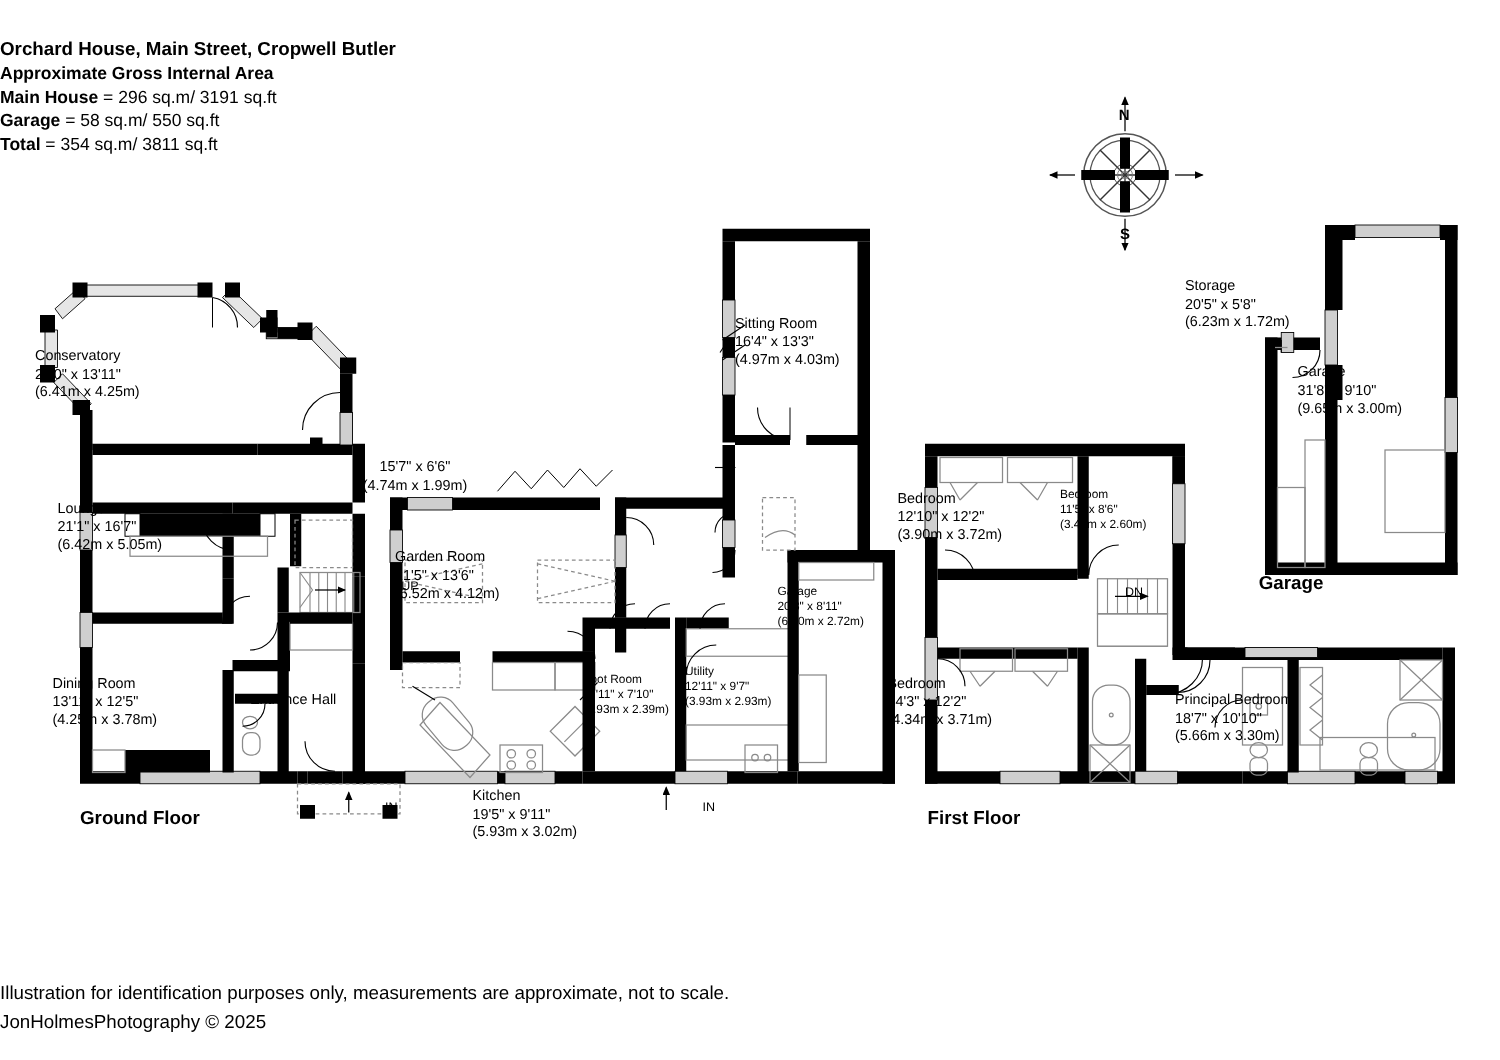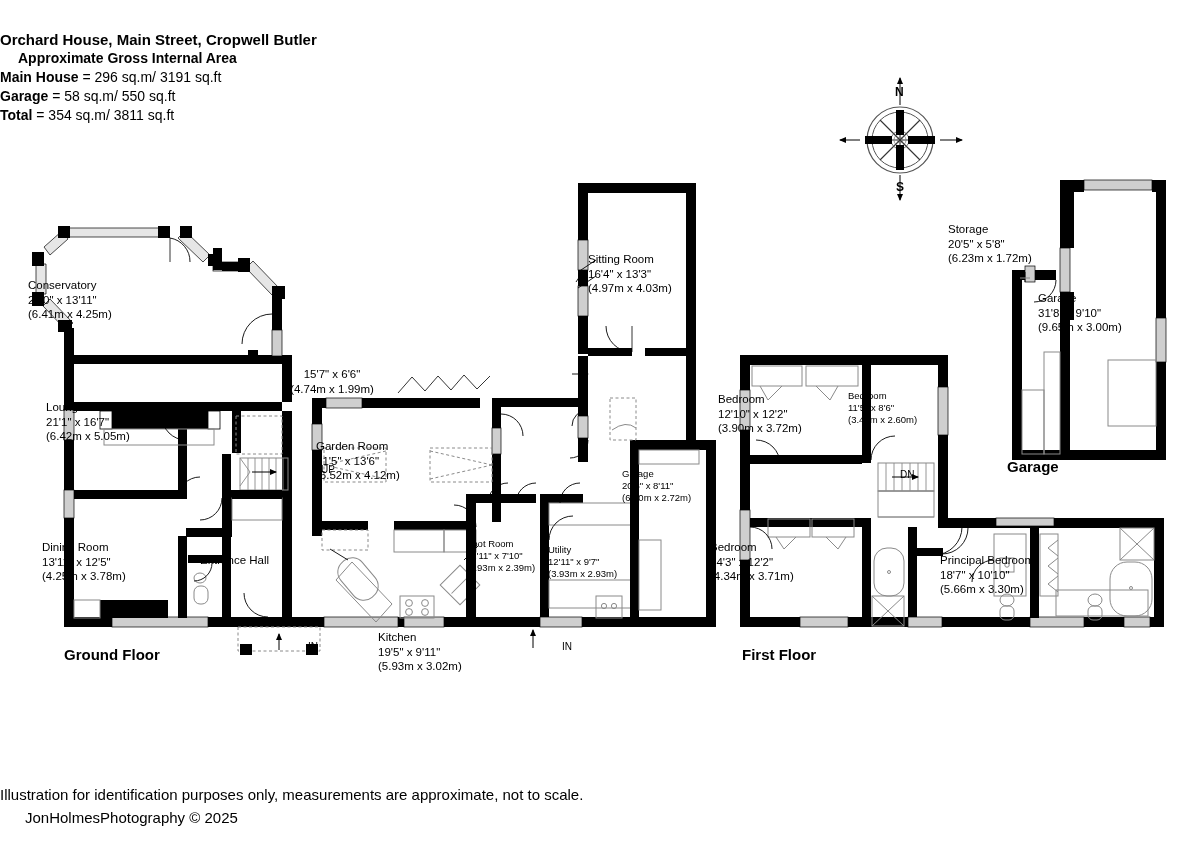--- a/index.html
+++ b/index.html
@@ -13,30 +13,30 @@
   }
   #stage{position:absolute;left:0;top:0;width:1200px;height:848px;}
   svg#plan{position:absolute;left:0;top:0;width:1200px;height:848px;display:block;}
 
   
   .hdr{
     position:absolute;left:0;right:0;top:30px;
     text-align:left;line-height:19px;
   }
   .hdr .l1{font-size:15px;font-weight:bold;letter-spacing:0px;}
-  .hdr .l2{font-size:14px;font-weight:bold;padding-left:18px;}
+  .hdr .l2{font-size:14px;font-weight:bold;}
   .hdr .l3,.hdr .l4,.hdr .l5{font-size:14px;}
   .hdr .l3 b,.hdr .l4 b,.hdr .l5 b{font-weight:bold;}
 
   .footer{
     position:absolute;left:0;right:0;top:783px;
     line-height:23px;
   }
   .footer .f1{font-size:15px;}
-  .footer .f2{font-size:15px;padding-left:25px;}
+  .footer .f2{font-size:15px;}
 
   .floorlabel{position:absolute;font-size:15px;font-weight:bold;}
   #lbl-ground{left:64px;top:646px;}
   #lbl-first{left:742px;top:646px;}
   #lbl-garage{left:1007px;top:458px;}
 
   .room{position:absolute;text-align:left;line-height:14.5px;white-space:nowrap;}
   .room .rn{font-size:11.5px;}
   .room .rd{font-size:11.5px;}
   .room.sm .rn,.room.sm .rd{font-size:9.5px;line-height:12px;}
@@ -522,21 +522,21 @@
     <div class="rd">19'5" x 9'11"</div>
     <div class="rd">(5.93m x 3.02m)</div>
   </div>
 
   <div class="room sm" id="r-boot" style="left:466px;top:538px;width:114px;">
     <div class="rn">Boot Room</div>
     <div class="rd">12'11" x 7'10"</div>
     <div class="rd">(3.93m x 2.39m)</div>
   </div>
 
-  <div class="room sm" id="r-utility" style="left:548px;top:532px;width:112px;margin-top:12px;">
+  <div class="room sm" id="r-utility" style="left:548px;top:532px;width:112px;">
     <div class="rn">Utility</div>
     <div class="rd">12'11" x 9'7"</div>
     <div class="rd">(3.93m x 2.93m)</div>
   </div>
 
   <div class="room sm" id="r-gfgarage" style="left:622px;top:468px;width:96px;">
     <div class="rn">Garage</div>
     <div class="rd">20'8" x 8'11"</div>
     <div class="rd">(6.30m x 2.72m)</div>
   </div>

